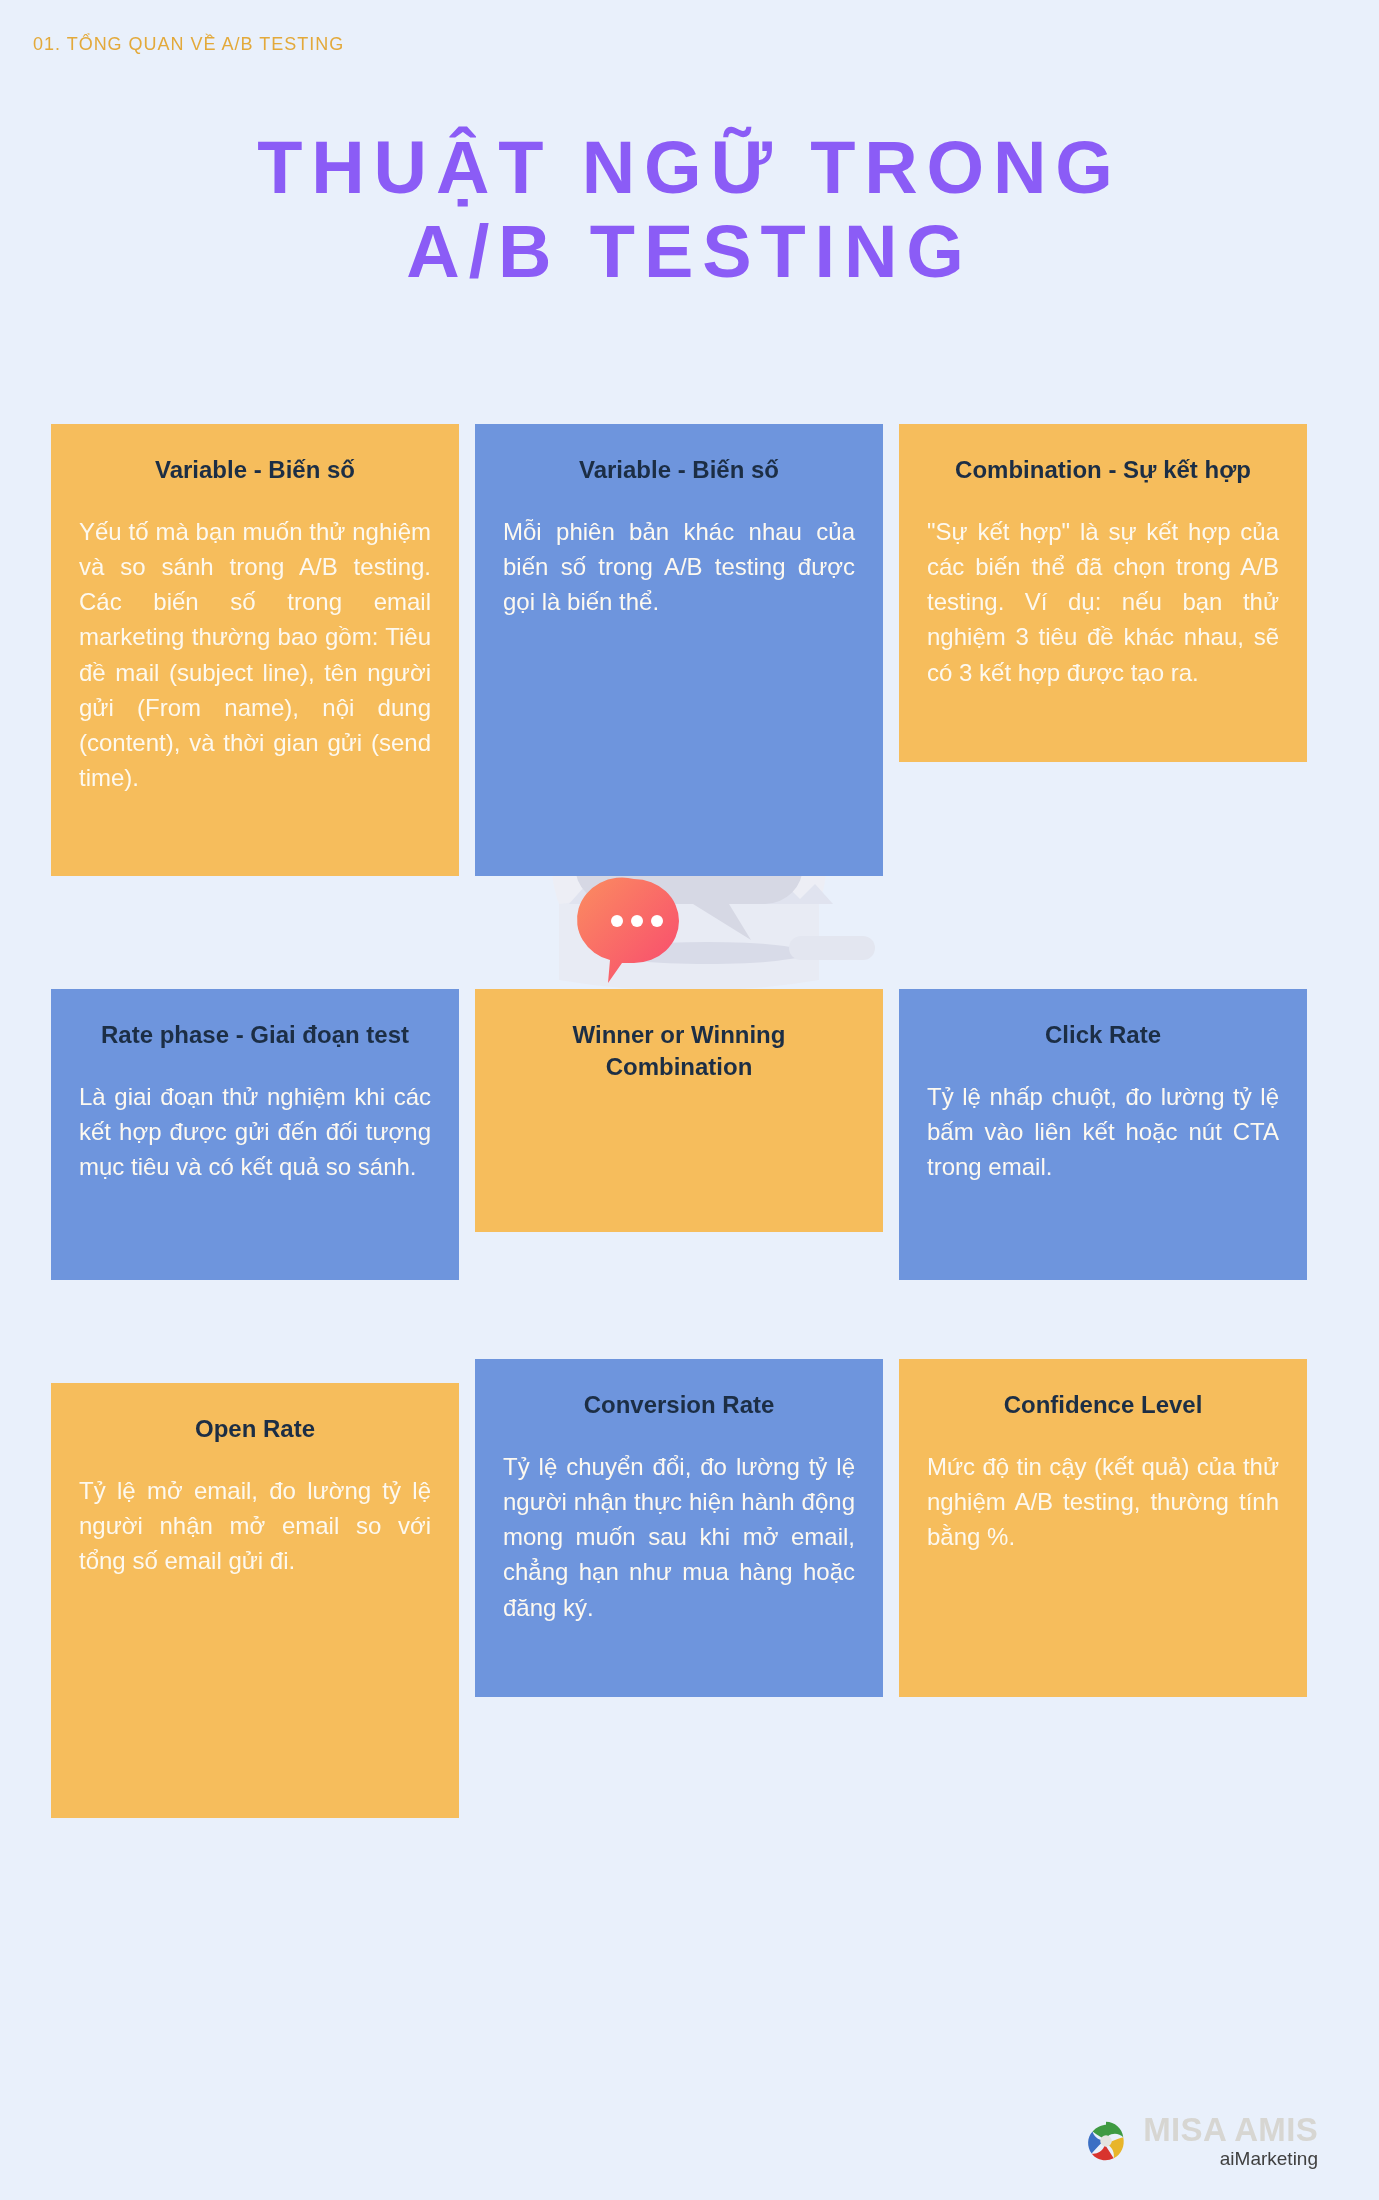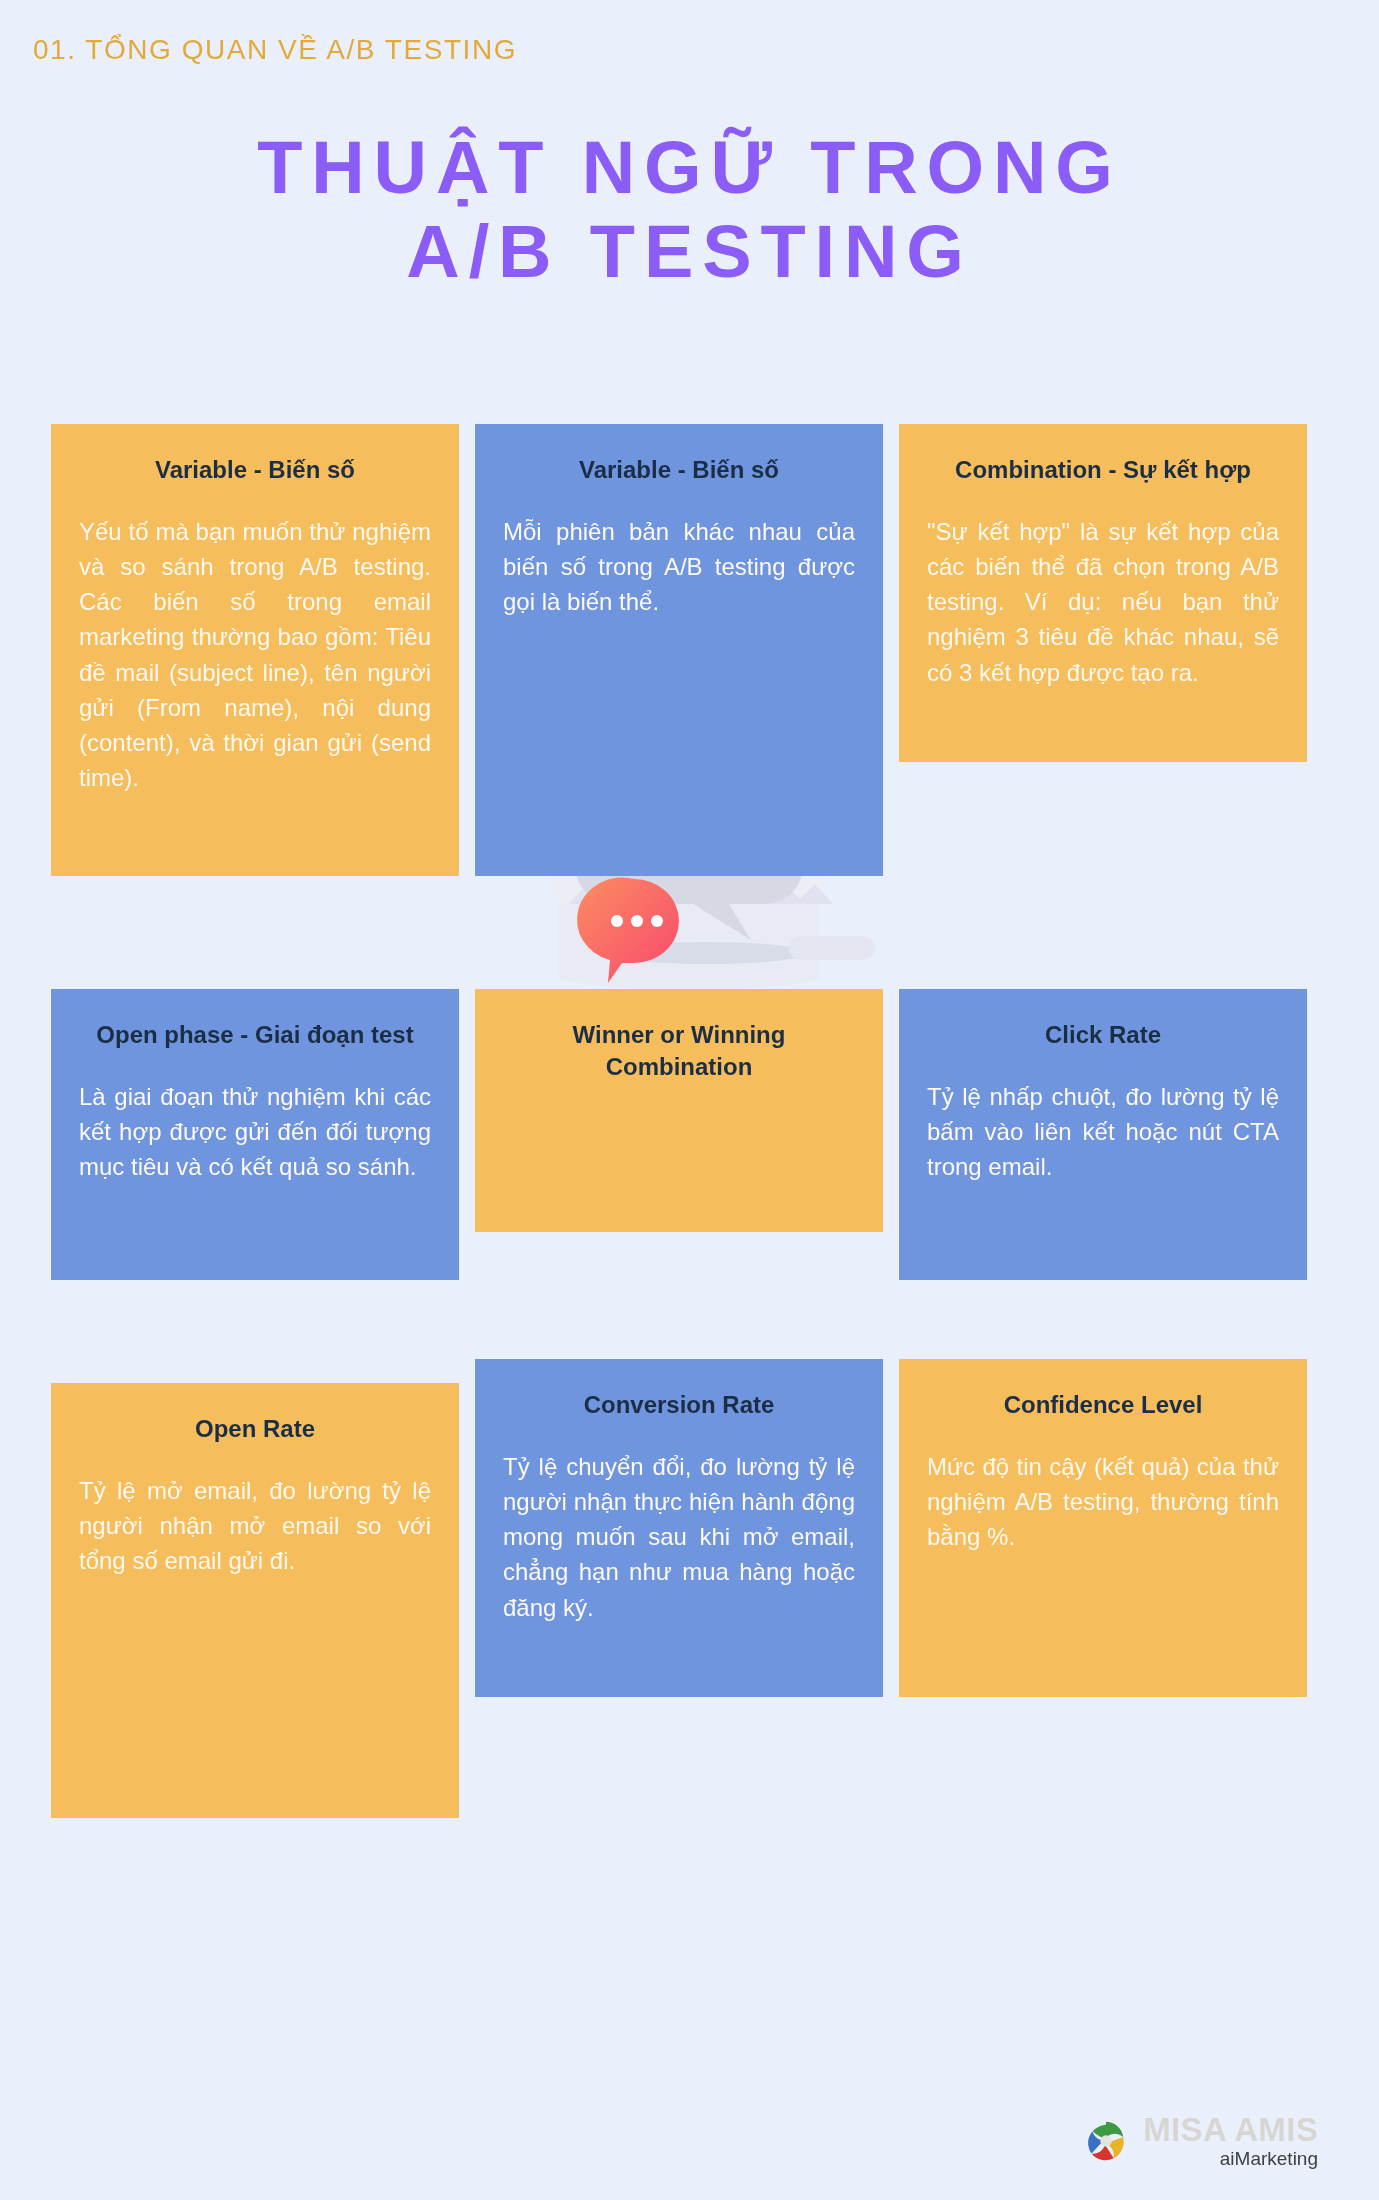--- a/index.html
+++ b/index.html
@@ -18,21 +18,21 @@
     height: 2200px;
     background: #e9f0fb;
     overflow: hidden;
   }
 
   
   .kicker {
     position: absolute;
     left: 33px;
     top: 34px;
-    font-size: 28px;
+    font-size: 18px;
     letter-spacing: 0.055em;
     color: #e3a93a;
     font-weight: 400;
     white-space: nowrap;
     font-family: "Liberation Sans", sans-serif;
   }
 
   
   .title-block {
     position: absolute;
@@ -211,21 +211,21 @@
       <div class="card orange h-r1-c">
         <div class="card-title">Combination - Sự kết hợp</div>
         <div class="card-body">"Sự kết hợp" là sự kết hợp của các biến thể đã chọn trong  A/B testing. Ví dụ: nếu bạn thử nghiệm 3 tiêu đề khác nhau, sẽ có 3 kết hợp được tạo ra.</div>
       </div>
     </div>
 
     <div class="spacer-r1r2"></div>
 
     <div class="row r2">
       <div class="card blue h-r2-a">
-        <div class="card-title">Open phase - Giai đoạn test</div>
+        <div class="card-title">Rate phase - Giai đoạn test</div>
         <div class="card-body">Là giai đoạn thử nghiệm khi các kết hợp được gửi đến đối tượng mục tiêu và có kết quả so sánh.</div>
       </div>
       <div class="card orange tall h-r2-b">
         <div class="card-title">Winner or Winning Combination</div>
       </div>
       <div class="card blue h-r2-c">
         <div class="card-title">Click Rate</div>
         <div class="card-body">Tỷ lệ nhấp chuột, đo lường tỷ lệ bấm vào liên kết hoặc nút CTA trong email.</div>
       </div>
     </div>

